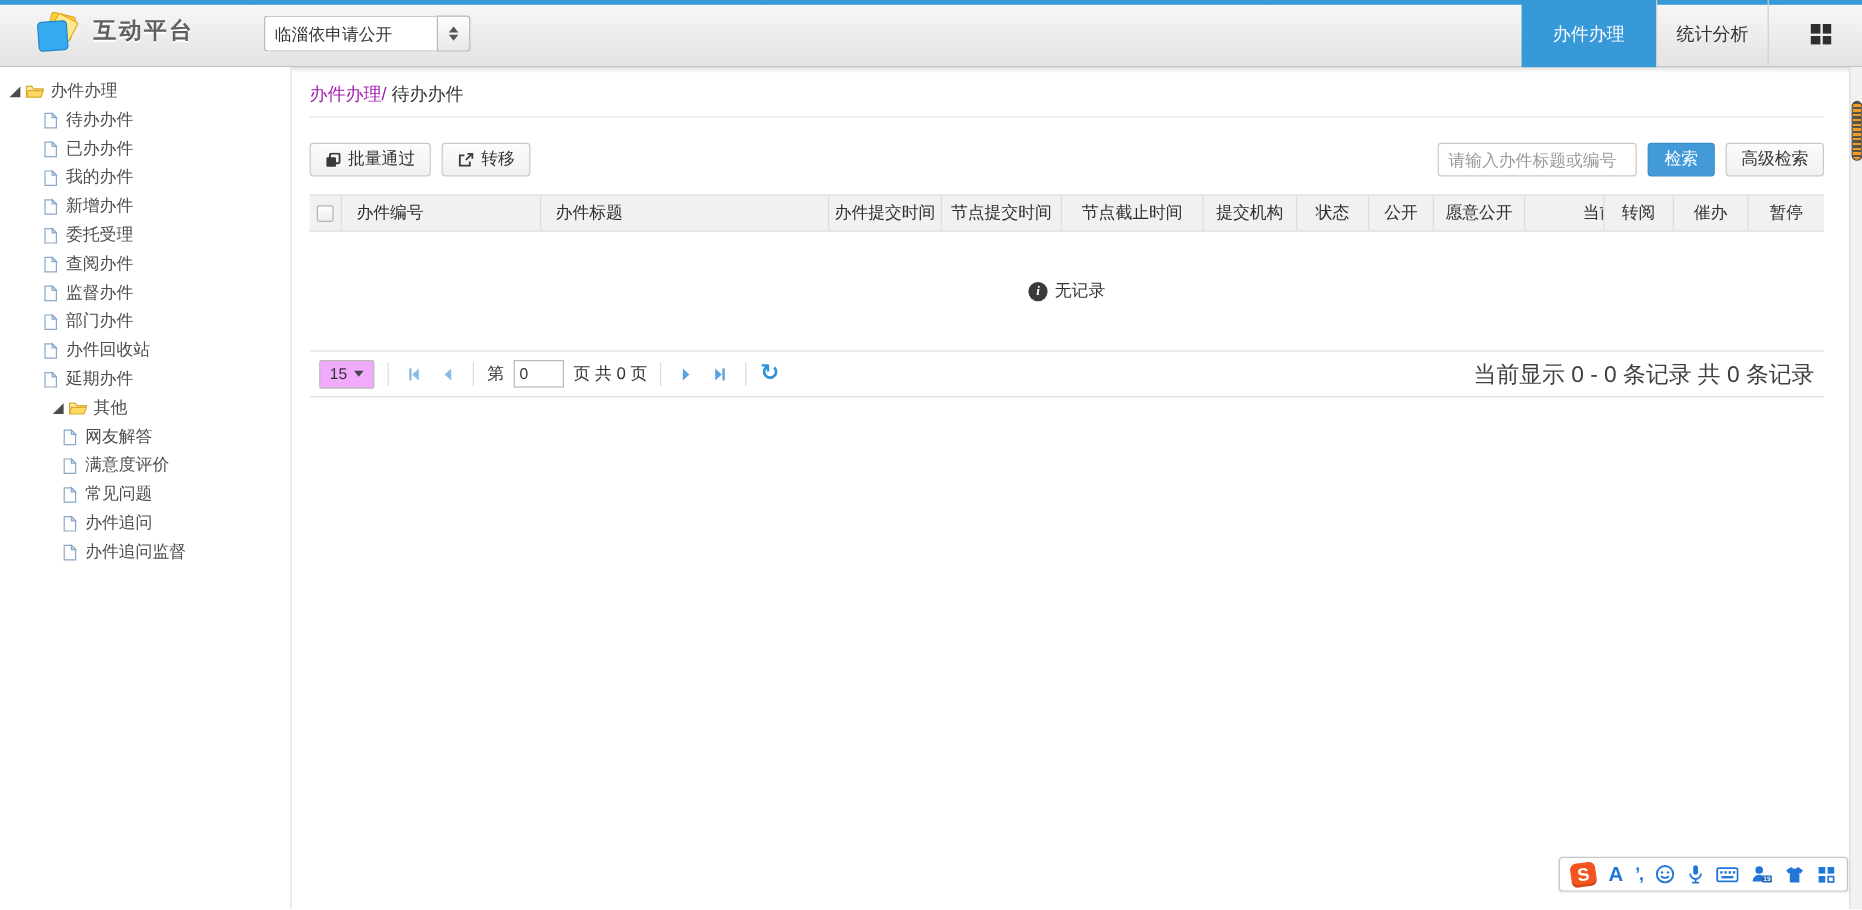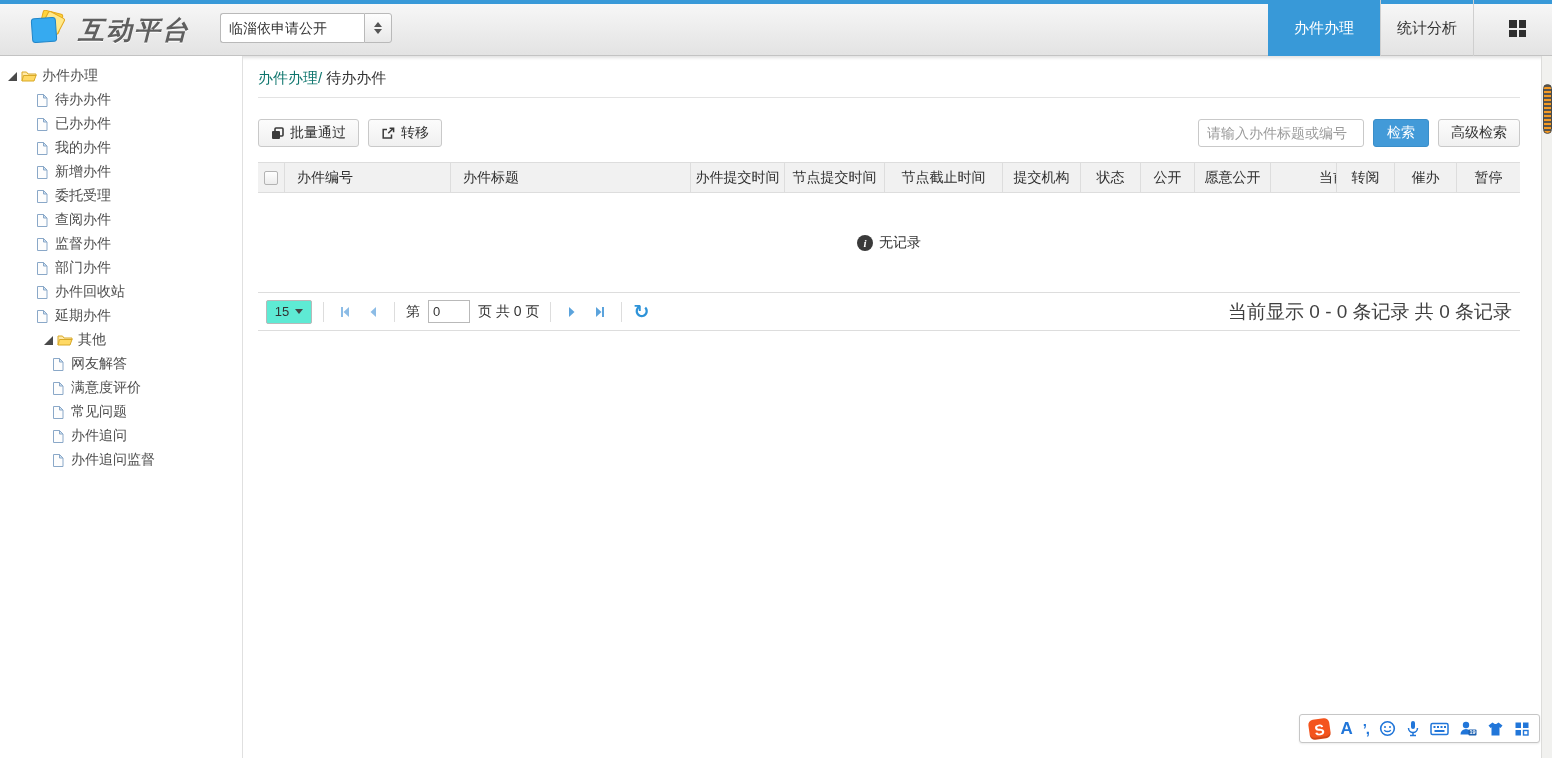--- a/index.html
+++ b/index.html
@@ -5,22 +5,22 @@
   * { margin:0; padding:0; box-sizing:border-box; }
   body { background:#fff; font-family:"Liberation Sans","DejaVu Sans",sans-serif; }
   #app { position:relative; width:1552px; height:758px; background:#fff; overflow:hidden; }
 
   
   .topbar { position:absolute; top:0; left:0; width:1552px; height:56px;
             background:linear-gradient(#f8f8f8,#e3e3e3); border-bottom:1px solid #c3c3c3;
             box-shadow:0 2px 3px rgba(0,0,0,.12); }
   .topstrip { position:absolute; top:0; left:0; width:1552px; height:4px; background:#3899d8; }
   .logo { position:absolute; left:28px; top:10px; width:40px; height:38px; }
-  .app-title { position:absolute; left:78px; top:13px; font-size:26px; font-weight:bold;
-               color:#5f5f5f; letter-spacing:2px; text-shadow:0 1px 0 #fff;font-style:italic; }
+  .app-title { position:absolute; left:78px; top:13px; font-size:19px; font-weight:bold;
+               color:#5f5f5f; letter-spacing:2px; text-shadow:0 1px 0 #fff; }
 
   .combobox { position:absolute; left:220px; top:13px; height:30px; display:flex; }
   .combobox .cb-text { width:144px; height:30px; background:#fff; border:1px solid #b9b9b9;
        border-right:none; border-radius:3px 0 0 3px; font-size:14px; color:#333;
        line-height:28px; padding:0 8px; }
   .combobox .cb-spin { width:28px; height:30px; border:1px solid #b9b9b9; border-radius:0 3px 3px 0;
        background:linear-gradient(#fdfdfd,#e8e8e8); display:flex; flex-direction:column;
        align-items:center; justify-content:center; gap:2px; cursor:pointer; }
   .tri-up { width:0; height:0; border-left:4px solid transparent; border-right:4px solid transparent;
             border-bottom:5px solid #555; }
@@ -40,21 +40,21 @@
              border-right:1px solid #e0e0e0; background:#fff; padding-top:8px; }
   .tree-row { height:24px; display:flex; align-items:center; font-size:14px; color:#4d4d4d;
               cursor:pointer; white-space:nowrap; }
   .ind0 { padding-left:6px; } .ind1 { padding-left:34px; }
   .ind1f { padding-left:8px;margin-left:34px; } .ind2 { padding-left:50px; }
   .t-caret { width:13px; height:13px; margin-right:2px; flex:0 0 auto; }
   .t-ico { width:16px; height:15px; margin-right:5px; flex:0 0 auto; }
 
   
   .breadcrumb { position:absolute; left:258px; top:69px; font-size:15px; }
-  .bc-parent { color:#0f766e; } .bc-current { color:#333; }
+  .bc-parent { color:#a21caf; } .bc-current { color:#333; }
   .rule { position:absolute; left:258px; top:97px; width:1262px; border-top:1px solid #e3e3e3; }
 
   .left-tools { position:absolute; left:258px; top:119px; display:flex; gap:9px; }
   .btn { height:28px; padding:12px 12px; background:linear-gradient(#fcfcfc,#f0f0f0);
          border:1px solid #c9c9c9; border-radius:3px; font-size:14px; color:#333;
          display:flex; align-items:center; gap:6px; cursor:pointer; }
   .search-cluster { position:absolute; right:32px; top:119px; display:flex; gap:9px; align-items:center; }
   .search-input { width:166px; height:28px; border:1px solid #c9c9c9; border-radius:3px;
                   padding:0 8px; font-size:14px; color:#333;
                   font-family:"Liberation Sans","DejaVu Sans",sans-serif; }
@@ -79,21 +79,21 @@
                 display:flex; align-items:center; justify-content:center; gap:6px; }
   .info-ico { width:16px; height:16px; border-radius:50%; background:#3a3a3a; color:#fff;
               font-size:11px; font-weight:bold; font-style:italic; display:flex; align-items:center;
               justify-content:center; font-family:"Liberation Serif",serif; }
   .empty-text { font-size:14px; color:#333; }
 
   .pager { position:absolute; left:258px; top:292px; width:1262px; height:39px;
            border-top:1px solid #ddd; border-bottom:1px solid #ddd; display:flex;
            align-items:center; padding:0 8px; gap:8px; }
   .pg-sep { width:1px; height:20px; background:#ddd; margin:0 3px; }
-  .pg-select { width:46px; height:24px; border:1px solid #b9b9b9; border-radius:2px; background:#5eead4;
+  .pg-select { width:46px; height:24px; border:1px solid #b9b9b9; border-radius:2px; background:#f0abfc;
                display:flex; align-items:center; justify-content:center; gap:6px; font-size:13px;
                color:#333; cursor:pointer; }
   .pg-select .sel-arrow { width:0; height:0; border-left:4px solid transparent;
                border-right:4px solid transparent; border-top:5px solid #444; }
   .pg-ibtn { width:20px; height:20px; display:flex; align-items:center; justify-content:center;
              cursor:pointer; }
   .pg-text { font-size:14px; color:#333; }
   .pg-input { width:42px; height:23px; border:1px solid #b9b9b9; padding:0 4px; font-size:13px;
               color:#333; font-family:"Liberation Sans","DejaVu Sans",sans-serif; }
   .refresh-g { font-size:19px; color:#2e93d8; font-weight:bold; line-height:18px; cursor:pointer; }

